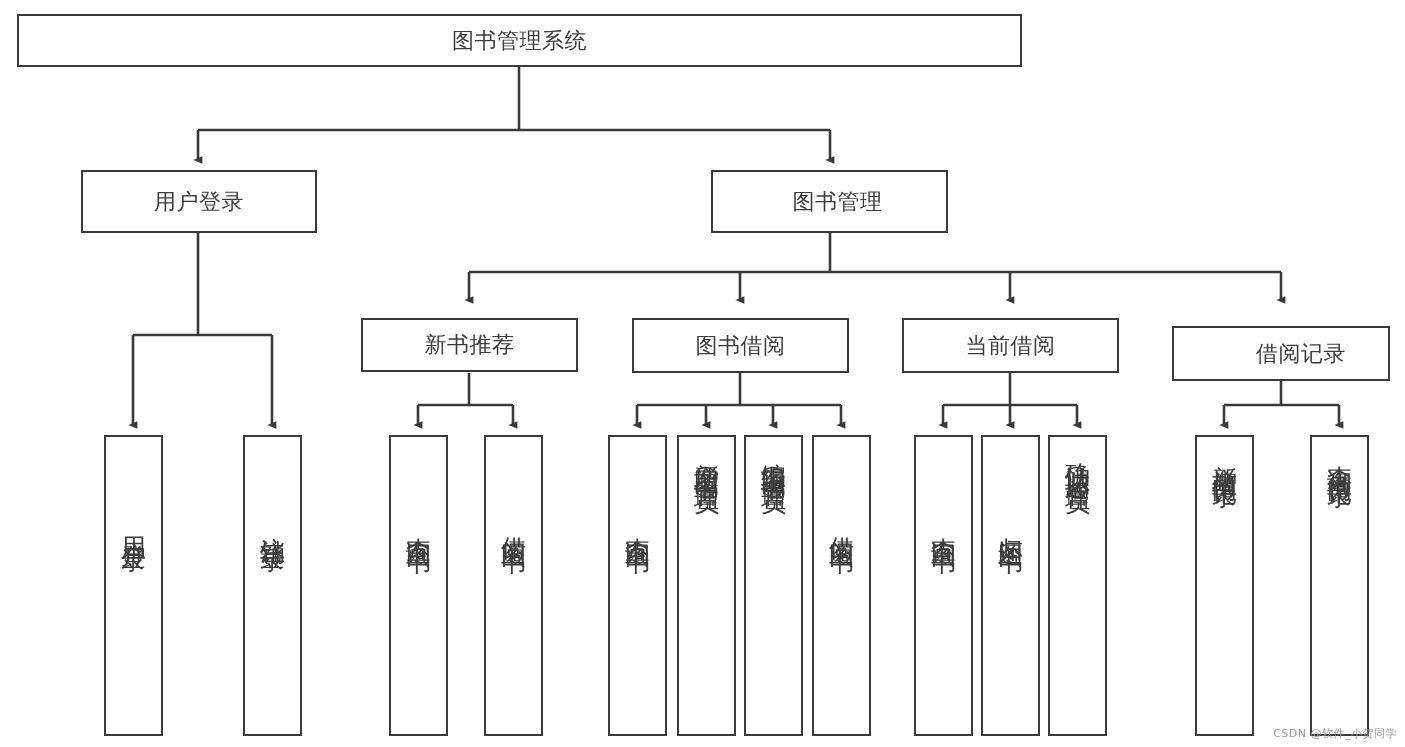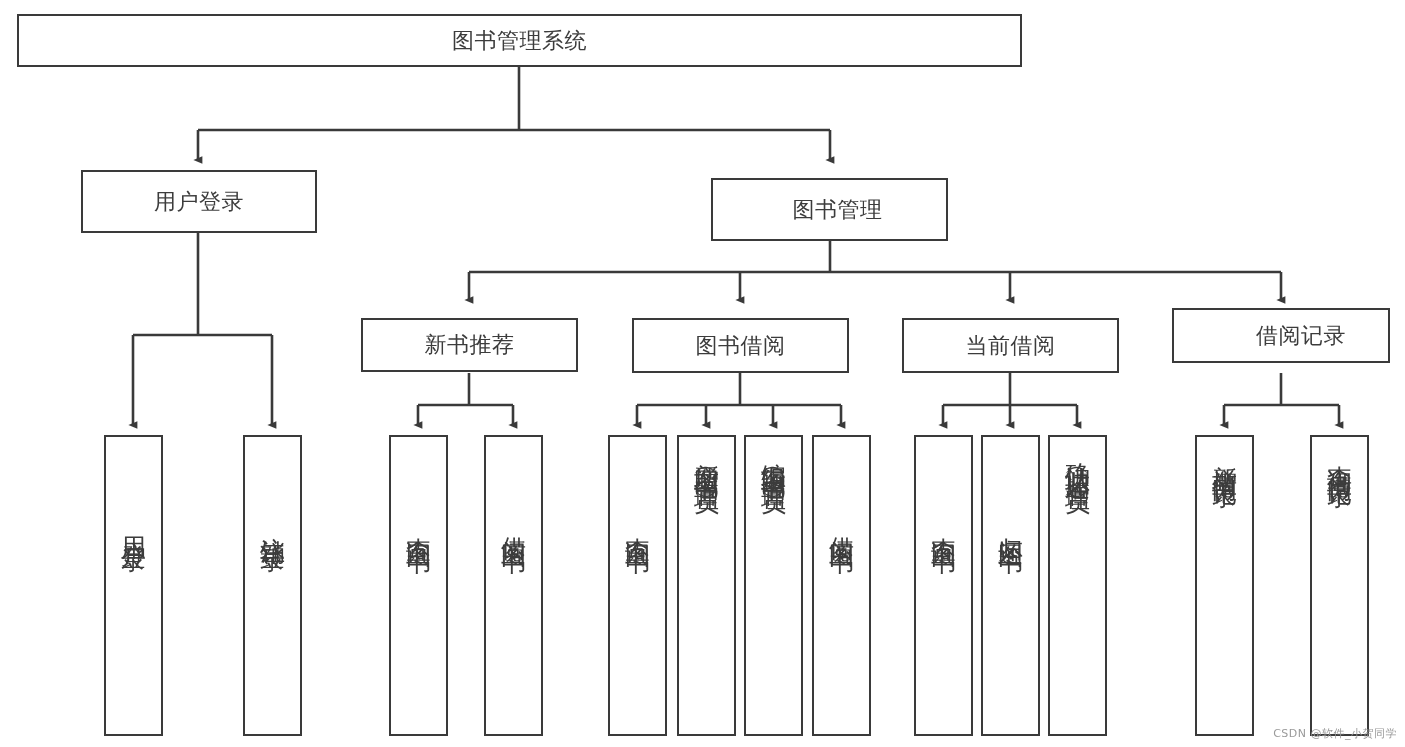--- a/index.html
+++ b/index.html
@@ -133,37 +133,37 @@
   </svg>
 
   <div class="node root h-node" style="left:17px; top:14px; width:1005px; height:53px;">
     <span class="lbl">图书管理系统</span>
   </div>
 
   <div class="node h-node" style="left:81px; top:170px; width:236px; height:63px;">
     <span class="lbl">用户登录</span>
   </div>
 
-  <div class="node h-node" style="left:711px; top:178px; width:237px; height:63px;padding-left:16px;">
+  <div class="node h-node" style="left:711px; top:170px; width:237px; height:63px;padding-left:16px;">
     <span class="lbl">图书管理</span>
   </div>
 
   <div class="node h-node" style="left:361px; top:318px; width:217px; height:54px;">
     <span class="lbl">新书推荐</span>
   </div>
 
   <div class="node h-node" style="left:632px; top:318px; width:217px; height:55px;">
     <span class="lbl">图书借阅</span>
   </div>
 
   <div class="node h-node" style="left:902px; top:318px; width:217px; height:55px;">
     <span class="lbl">当前借阅</span>
   </div>
 
-  <div class="node h-node" style="left:1172px; top:308px; width:218px; height:55px;padding-left:40px;">
+  <div class="node h-node" style="left:1172px; top:326px; width:218px; height:55px;padding-left:40px;">
     <span class="lbl">借阅记录</span>
   </div>
 
   <div class="node v-node short" style="left:104px; top:435px; width:59px; height:301px;">
     <span class="lbl">用户登录</span>
   </div>
 
   <div class="node v-node short" style="left:243px; top:435px; width:59px; height:301px;">
     <span class="lbl">注销登录</span>
   </div>

